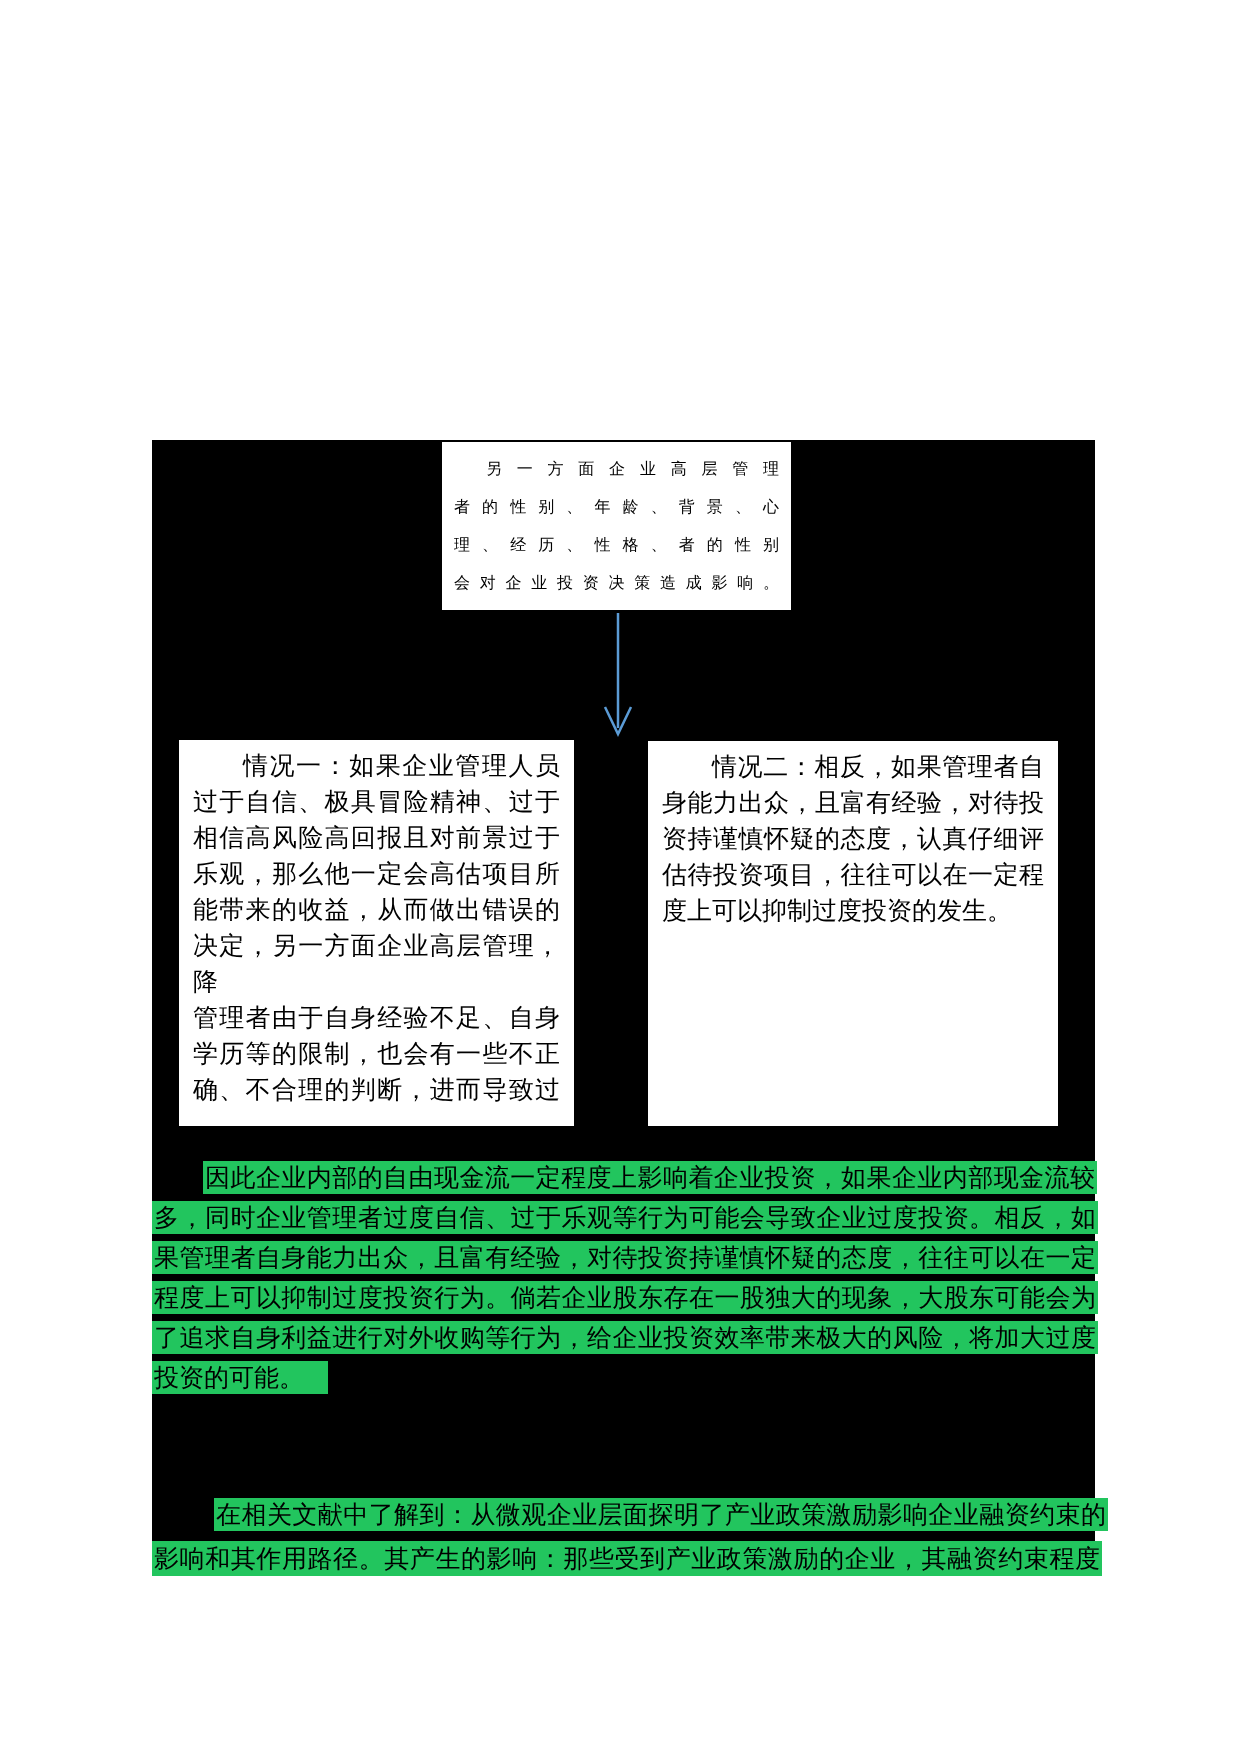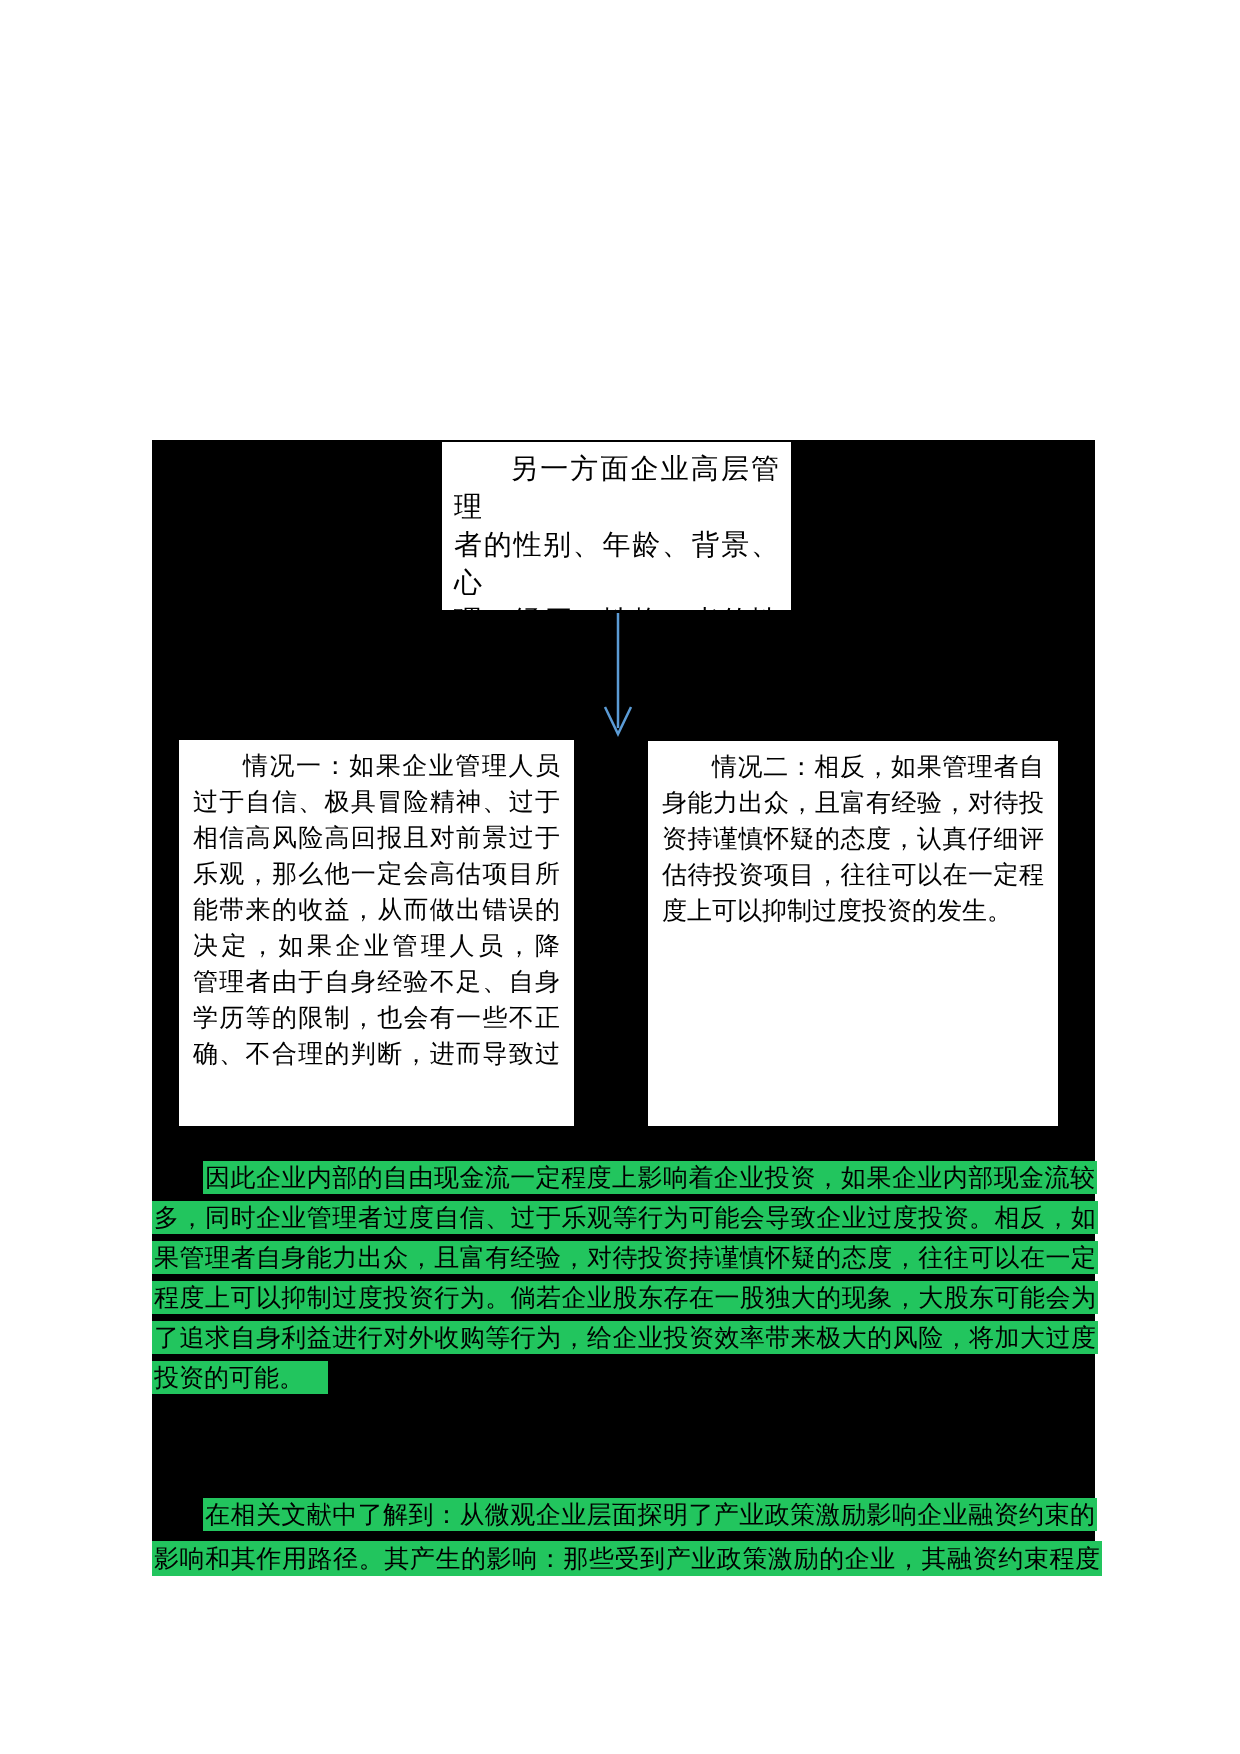--- a/index.html
+++ b/index.html
@@ -18,21 +18,21 @@
     width:943px; height:1130px;
     background:#000000;
   }
   .textbox {
     position:absolute;
     background:#ffffff;
     border:2px solid #000000;
     box-sizing:border-box;
     color:#000000;
   }
-  .top-box   { left:288px; top:0;     width:353px; height:172px; padding:8px 12px 0; font-size:28px; line-height:38px; }
+  .top-box   { left:288px; top:0;     width:353px; height:172px; padding:8px 12px 0; font-size:16px; line-height:38px; }
   .left-box  { left:25px;  top:298px; width:399px; height:390px; padding:8px 14px 0; font-size:25px; line-height:36px; overflow:hidden; }
   .right-box { left:494px; top:299px; width:414px; height:389px; padding:8px 14px 0; font-size:25px; line-height:36px; overflow:hidden; }
 
   .jline { display:block; text-align:justify; text-align-last:justify; text-justify:inter-character; }
   .jline.left { text-align-last:left; }
   .indent { text-indent:2em; }
 
   .arrow {
     position:absolute;
     left:446px; top:172px;
@@ -49,21 +49,21 @@
     box-sizing:border-box;
     white-space:nowrap;
   }
   .strip.jline { white-space:normal; overflow:hidden; }
   .m1 { left:51px; top:721px;  width:894px; }
   .m2 { left:0;    top:761px;  width:946px; }
   .m3 { left:0;    top:801px;  width:946px; }
   .m4 { left:0;    top:841px;  width:946px; }
   .m5 { left:0;    top:881px;  width:946px; }
   .m6 { left:0;    top:921px;  width:176px; }
-  .b1 { left:51px; top:1058px; width:894px; }
+  .b1 { left:62px; top:1058px; width:894px; }
   .b2 { left:0;    top:1101px; width:950px; height:35px; line-height:35px; }
 </style>
 </head>
 <body>
 
 <div class="page">
   <div class="black-region">
 
     <div class="textbox top-box">
       <span class="jline indent">另一方面企业高层管理</span>
@@ -76,21 +76,21 @@
       <path d="M20 1 L20 116" stroke="#5B9BD5" stroke-width="2.5" fill="none"></path>
       <path d="M7 95 L20 122 L33 95" stroke="#5B9BD5" stroke-width="2.5" fill="none" stroke-linejoin="miter"></path>
     </svg>
 
     <div class="textbox left-box">
       <span class="jline indent">情况一：如果企业管理人员</span>
       <span class="jline">过于自信、极具冒险精神、过于</span>
       <span class="jline">相信高风险高回报且对前景过于</span>
       <span class="jline">乐观，那么他一定会高估项目所</span>
       <span class="jline">能带来的收益，从而做出错误的</span>
-      <span class="jline">决定，如果企业管理人员，降</span>
+      <span class="jline">决定，另一方面企业高层管理，降</span>
       <span class="jline">管理者由于自身经验不足、自身</span>
       <span class="jline">学历等的限制，也会有一些不正</span>
       <span class="jline">确、不合理的判断，进而导致过</span>
     </div>
 
     <div class="textbox right-box">
       <span class="jline indent">情况二：相反，如果管理者自</span>
       <span class="jline">身能力出众，且富有经验，对待投</span>
       <span class="jline">资持谨慎怀疑的态度，认真仔细评</span>
       <span class="jline">估待投资项目，往往可以在一定程</span>

